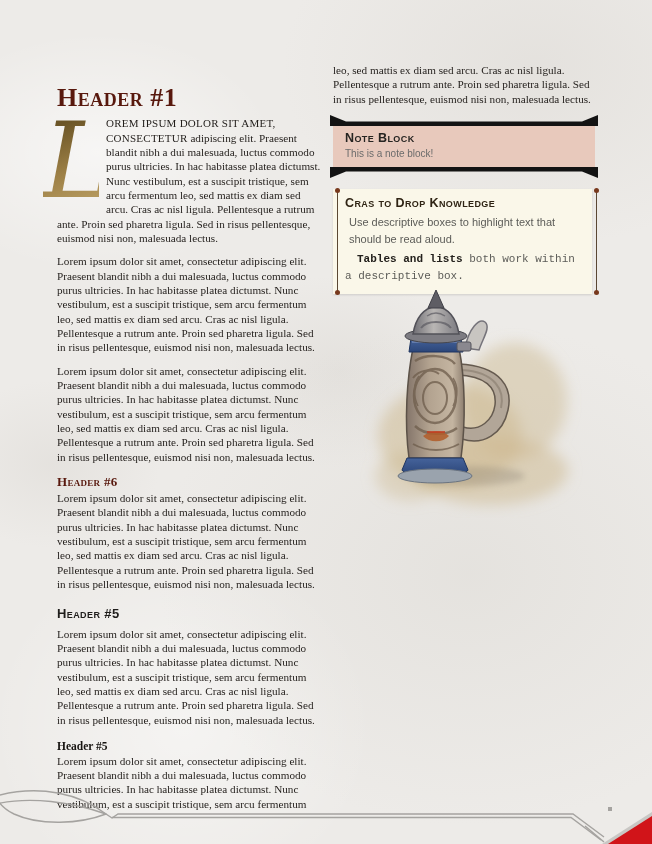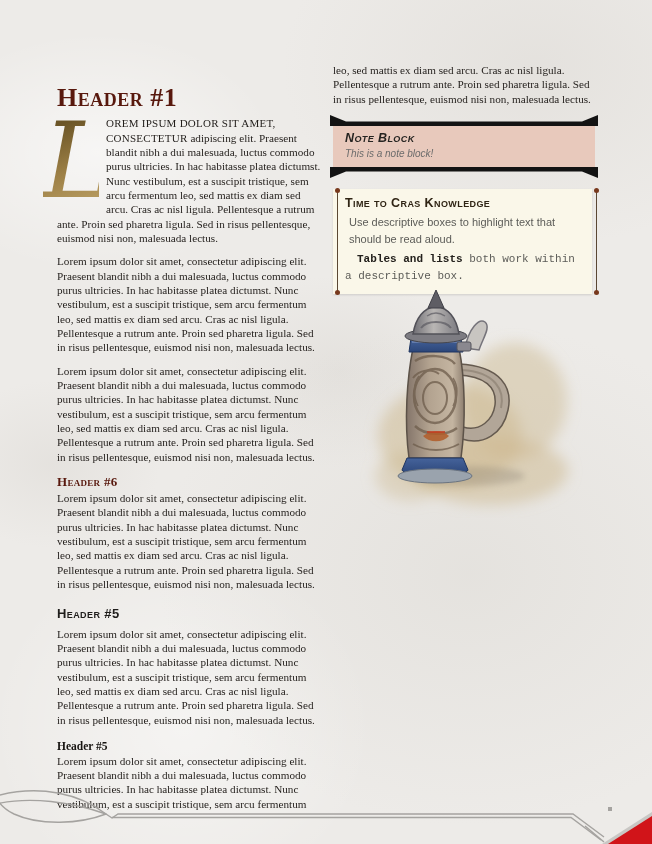--- a/index.html
+++ b/index.html
@@ -86,21 +86,20 @@
     letter-spacing:.25px;
   }
   
   .note{margin-top:9px;position:relative;margin-left:-3px;width:268px;}
   .note-bar{display:block;width:268px;height:11px;}
   .note-inner{
     background:#e8c9bc;
     margin:0 3px;
     padding:5px 12px 7px 12px;
     font-family:"Liberation Sans", sans-serif;
-    font-style:italic;
   }
   .note-title{
     font-variant:small-caps;
     font-weight:bold;
     font-size:12.5px;
     color:#262421;
     letter-spacing:.4px;
     margin:0 0 2px 0;
   }
   .note-body{font-size:10px;color:#6b6b6b;margin:0;line-height:1.35;}
@@ -170,21 +169,21 @@
         <p class="note-body">This is a note block!</p>
       </div>
       <svg class="note-bar" viewBox="0 0 268 11" preserveAspectRatio="none">
           <path d="M0,11 L16,4.5 L252,4.5 L268,11 L268,0 L0,0 Z" fill="#131313"></path>
         </svg>
     </div>
 
     <div class="descbox">
       <div class="vrule left"></div>
       <div class="vrule right"></div>
-      <div class="desc-title">Time to Cras Knowledge</div>
+      <div class="desc-title">Cras to Drop Knowledge</div>
       <p class="desc-body">Use descriptive boxes to highlight text that should be read aloud.</p>
       <p class="desc-line2"><b>Tables and lists</b><span> both work within a descriptive box.</span></p>
     </div>
   </div>
 
   <svg class="stein" viewBox="0 0 256 232">
     <defs>
       <filter id="soft" x="-40%" y="-40%" width="180%" height="180%">
           <feGaussianBlur stdDeviation="7"></feGaussianBlur>
         </filter>

